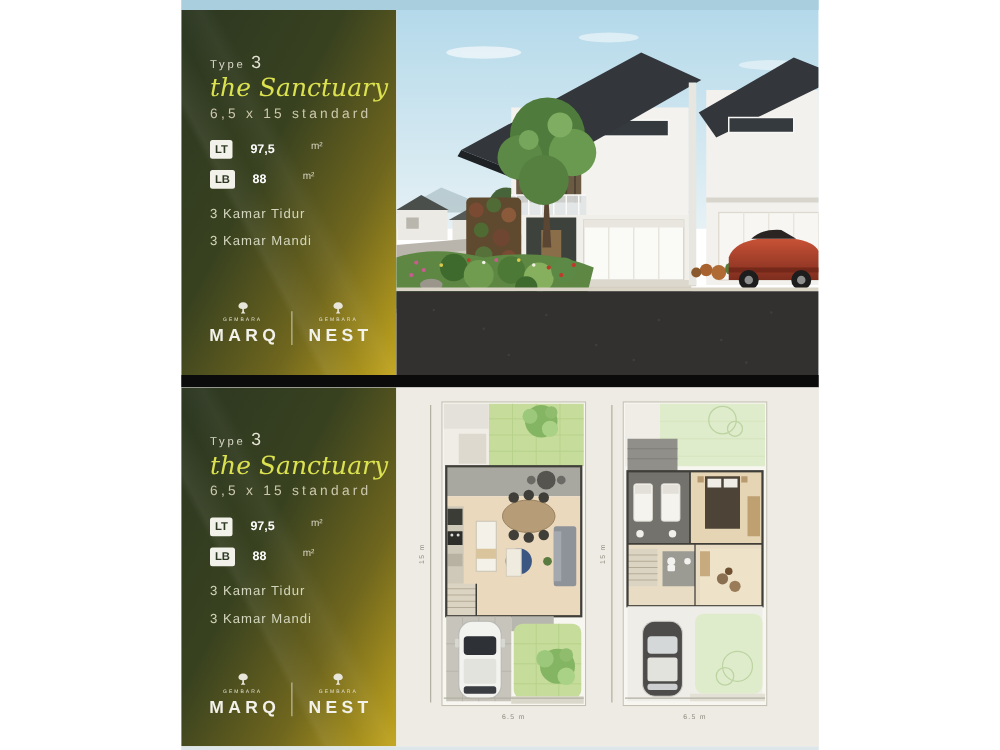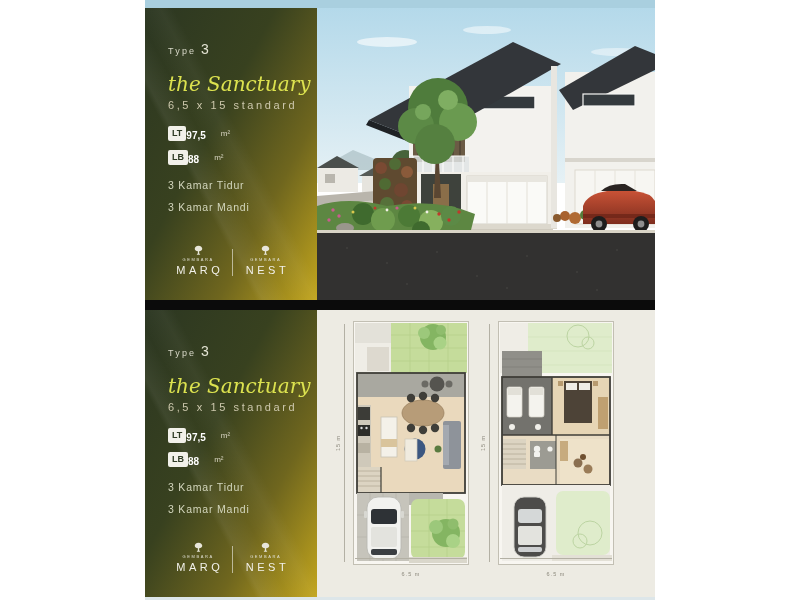--- a/index.html
+++ b/index.html
@@ -16,32 +16,32 @@
 
 .info-panel{position:relative;flex:0 0 172px;height:100%;
   background:linear-gradient(118deg,#2c3722 0%,#38411f 40%,#6f661e 70%,#c2a51d 100%);
   overflow:hidden;color:#e8e6d6}
 .info-panel::before{content:"";position:absolute;inset:0;
   background:linear-gradient(62deg,rgba(255,255,255,0) 34%,rgba(255,255,255,.06) 36%,rgba(255,255,255,0) 44%,rgba(255,255,255,.04) 52%,rgba(255,255,255,0) 56%);
   pointer-events:none}
 .panel-body{position:absolute;left:23px;top:33px;right:8px}
 .type-line{font-size:9px;letter-spacing:2.2px;color:#d8d8c8}
 .type-num{font-size:14px;letter-spacing:0;color:#e4e4d4}
-.script-name{font-family:"DejaVu Serif",serif;font-style:italic;font-size:20px;color:#dce24f;margin:15px 0 3px;white-space:nowrap}
+.script-name{font-family:"DejaVu Serif",serif;font-style:italic;font-size:20px;color:#dce24f;margin:1px 0 3px;white-space:nowrap}
 .size-line{font-size:11px;letter-spacing:2.6px;color:#cdc8ad;margin-bottom:15px;white-space:nowrap}
-.spec-row{display:flex;align-items:flex-end;gap:0;margin-bottom:9px}
+.spec-row{display:flex;align-items:center;gap:14px;margin-bottom:9px}
 .badge{background:#f2f1ea;color:#2e3a24;font-weight:bold;font-size:9px;line-height:1;padding:3px 4px;border-radius:2px}
 .spec-val{font-size:10px;font-weight:bold;color:#fff}
 .spec-unit{font-size:8px;color:#d8d5c2;margin-left:15px;position:relative;top:-3px}
 .features{margin-top:14px}
 .feature{font-size:10.5px;color:#d3d6bd;letter-spacing:.8px;margin-bottom:10px}
 .logo-row{position:absolute;bottom:24px;left:0;width:172px;display:flex;justify-content:center;align-items:flex-end;gap:9px}
 .logo-col{display:flex;flex-direction:column;align-items:center}
 .logo-sub{font-size:4px;letter-spacing:1.6px;color:#e0dfd2;margin:1px 0 2px}
-.logo-word{font-size:11px;letter-spacing:3.5px;color:#f2f1ea;font-weight:normal;text-indent:3.5px}
+.logo-word{font-size:14px;letter-spacing:3.5px;color:#f2f1ea;font-weight:bold;text-indent:3.5px}
 .logo-div{width:1px;height:27px;background:rgba(255,255,255,.55)}
 .tree-svg{width:11px;height:11px;display:block}
 
 .visual{position:relative;flex:1;height:100%}
 .visual svg{display:block;width:100%;height:100%}
 
 .plans-area{position:relative;flex:1;height:100%;
   background:linear-gradient(180deg,#efede6 0%,#ecead f 60%,#e9e7de 100%);background-color:#edebe3}
 .plan-wrap{position:absolute;width:116px;height:244px}
 .plan1{left:36px;top:11px}

